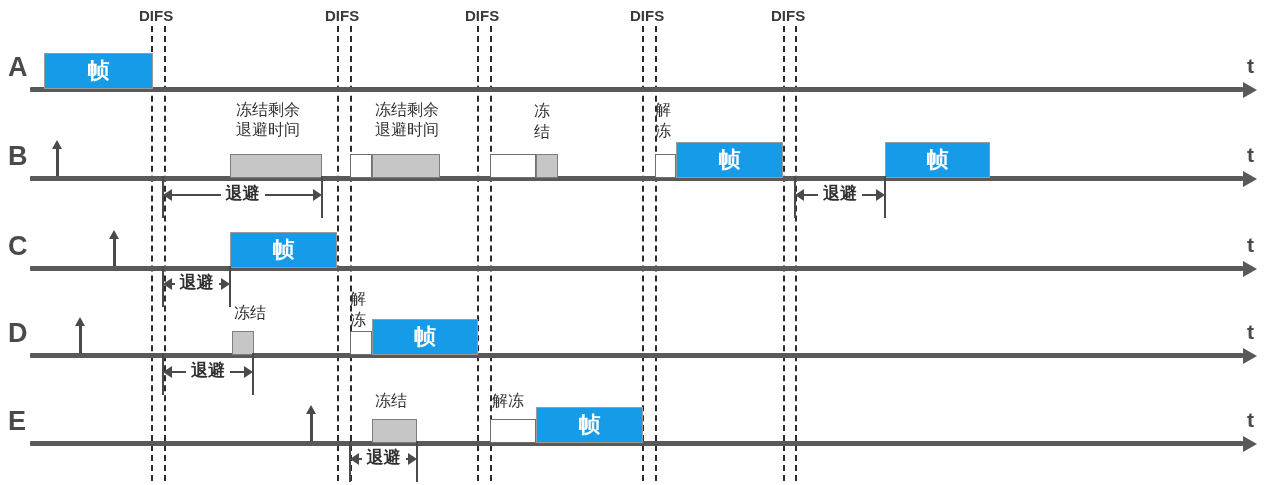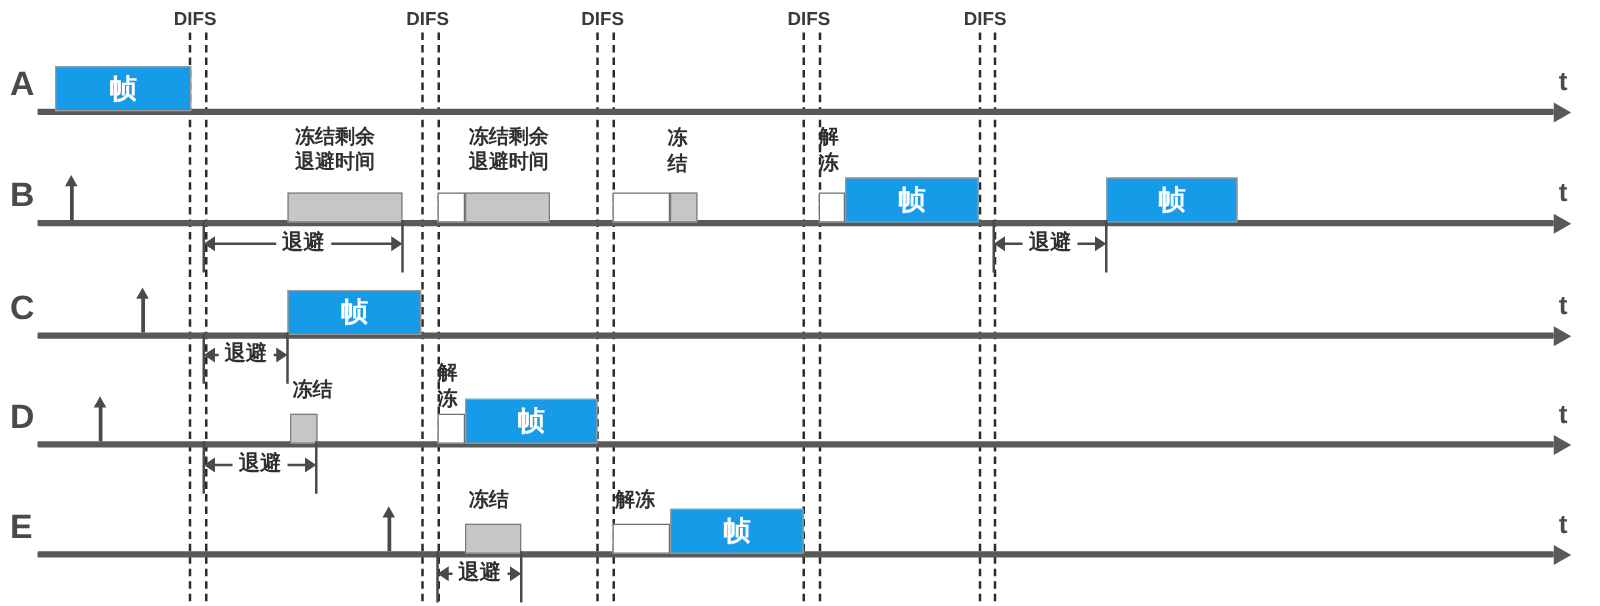--- a/index.html
+++ b/index.html
@@ -44,21 +44,21 @@
   }
   .box-frame{
     background:#169be8;border:1px solid #9a9a9a;
     color:#ffffff;font-size:22px;font-weight:bold;
   }
   .box-gray{background:#c6c6c6;border:1px solid #7d7d7d;}
   .box-white{background:#ffffff;border:1px solid #6f6f6f;}
 
   
   .caption{
-    position:absolute;font-size:16px;font-weight:bold;color:#303030;
+    position:absolute;font-size:16px;font-weight:normal;color:#303030;
     line-height:20px;white-space:nowrap;
   }
   .caption.vertical{
     white-space:normal;width:18px;line-height:21px;
   }
 
   
   .up-arrow{position:absolute;}
   .up-arrow .shaft{position:absolute;left:4px;top:7px;width:3px;background:#4a4a4a;}
   .up-arrow .head{

